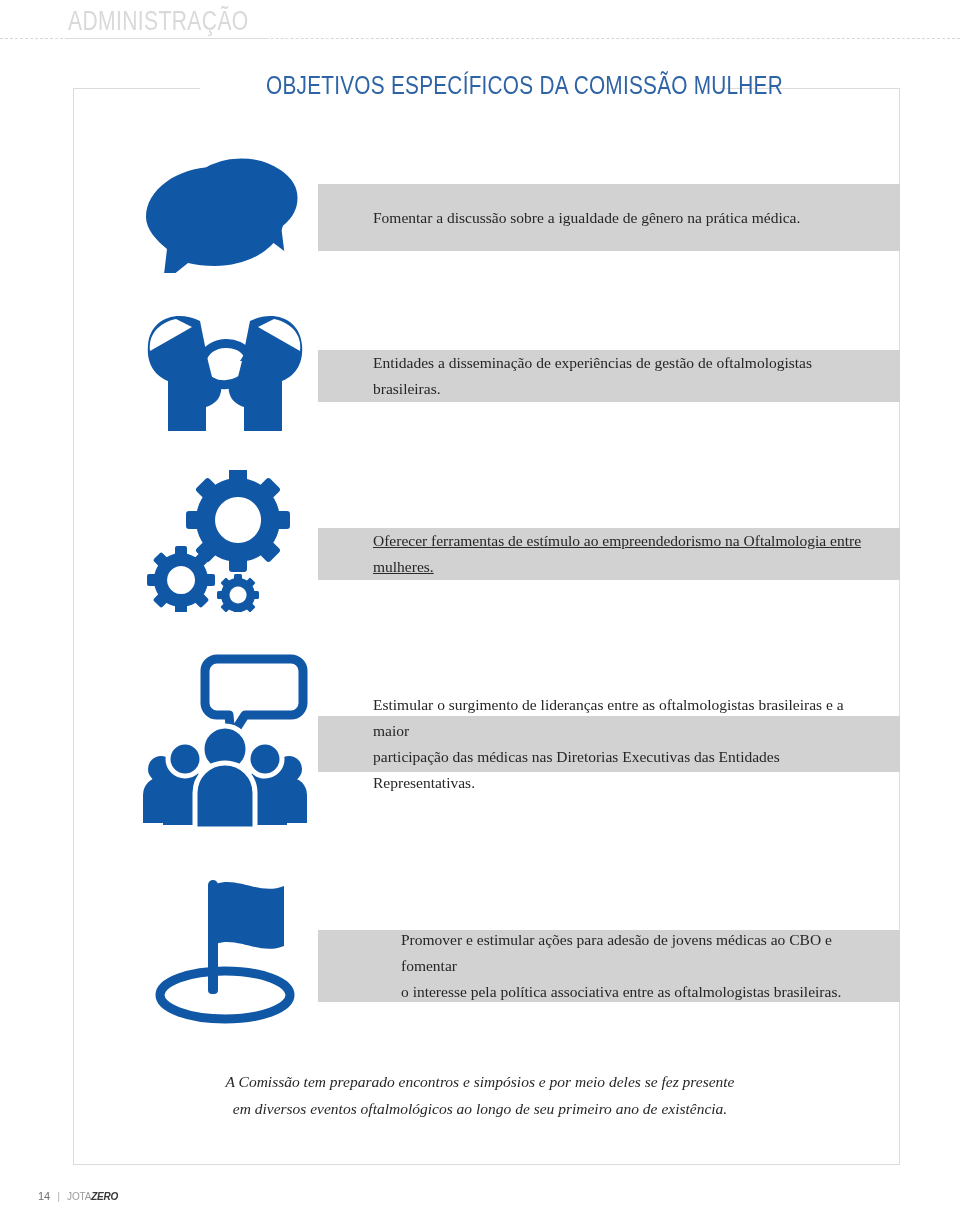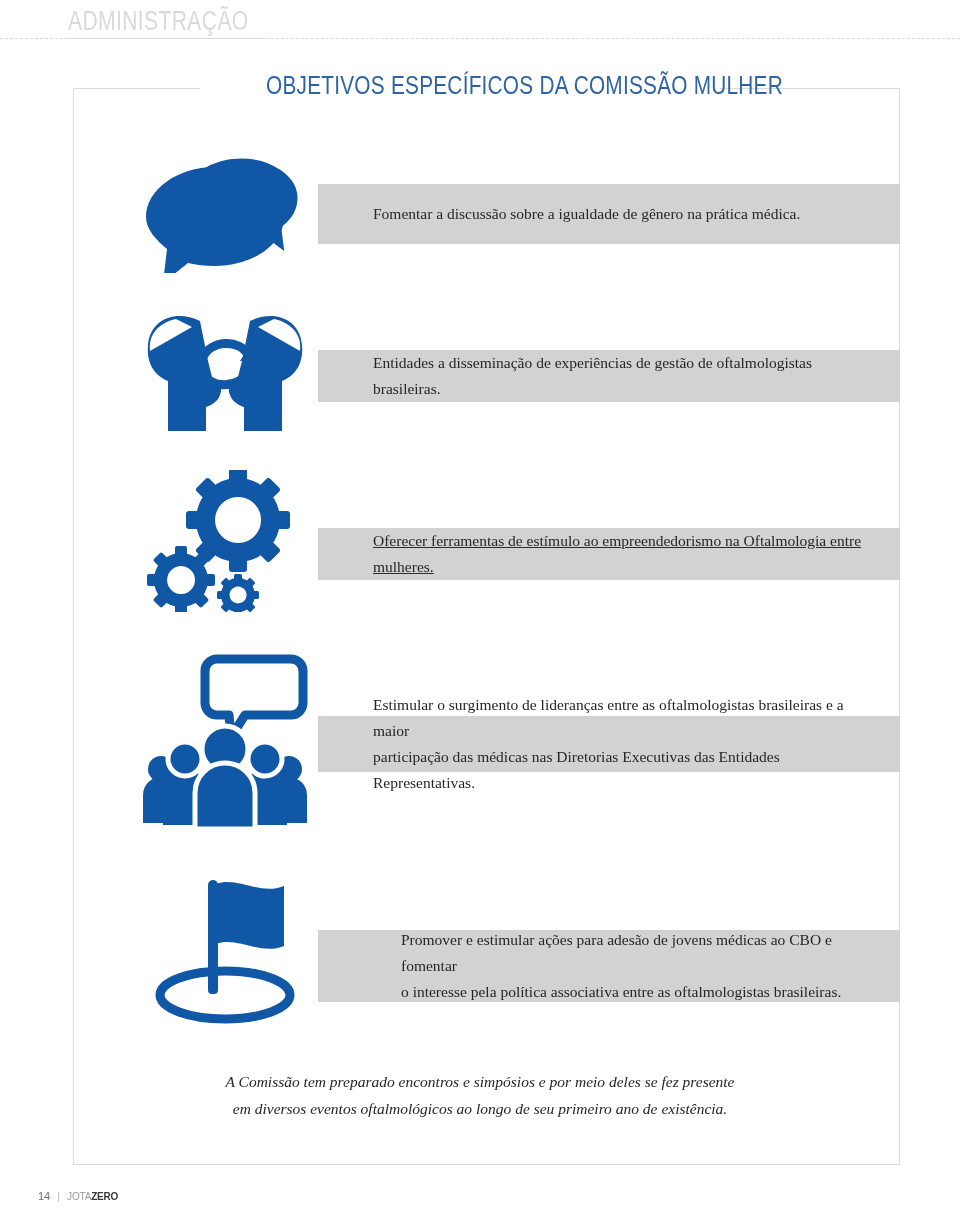--- a/index.html
+++ b/index.html
@@ -125,21 +125,21 @@
     align-items:center;
     gap:7px;
     font-family:"Liberation Sans", sans-serif;
     font-size:11px;
     color:#6f6f6f;
     justify-content:space-between;
   }
   #footer-separator { color:#b6b6b6; }
   #footer-brand { letter-spacing:-0.2px; }
   #footer-brand-light { color:#9a9a9a; font-size:10px; }
-  #footer-brand-bold { color:#3a3a3a; font-weight:bold; font-size:10px; }
+  #footer-brand-bold { color:#3a3a3a; font-weight:bold; font-size:10px;font-style:italic; }
 
   svg { display:block; }
 </style>
 </head>
 <body>
 
 <div id="section-header">
   <div id="section-title">ADMINISTRAÇÃO</div>
   <div id="header-rule"></div>
   <div id="header-rule-solid"></div>
@@ -150,21 +150,21 @@
 <div id="panel-heading">OBJETIVOS ESPECÍFICOS DA COMISSÃO MULHER</div>
 
 <div class="objective-row" style="top:140px;">
   <div class="objective-icon" style="top:0px; height:140px;">
     <svg width="160" height="125" viewBox="0 0 160 125" aria-hidden="true">
       <path d="M96 6 C128 6 157 25 157 50 C157 62 151 73 141 81 L145 113 L117 92 C110 94 103 95 96 95 C64 95 35 76 35 50 C35 25 64 6 96 6 Z" fill="#1057A5"></path>
       <path d="M96 6 C128 6 157 25 157 50 C157 62 151 73 141 81 L145 113 L117 92 C110 94 103 95 96 95 C64 95 35 76 35 50 C35 25 64 6 96 6 Z" fill="none" stroke="#ffffff" stroke-width="9"></path>
       <path d="M62 24 C100 24 131 47 131 74 C131 101 100 123 62 123 C52 123 43 122 35 120 L10 140 L14 106 C3 97 -7 86 -7 74 C-7 47 24 24 62 24 Z" fill="#1057A5" transform="translate(8,-5)"></path>
     </svg>
   </div>
-  <div class="objective-band" style="top:44px; height:60px;">
+  <div class="objective-band" style="top:44px; height:67px;">
     <div class="objective-text">
       <span class="line">Fomentar a discussão sobre a igualdade de gênero na prática médica.</span>
     </div>
   </div>
 </div>
 
 <div class="objective-row" style="top:308px;">
   <div class="objective-icon" style="top:0px; height:130px;">
     <svg width="166" height="128" viewBox="0 0 166 128" aria-hidden="true">
 

